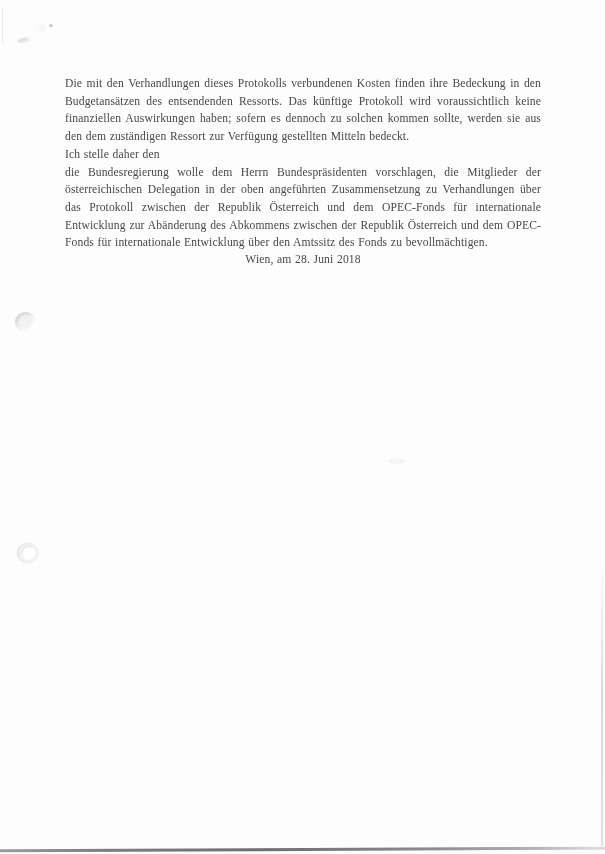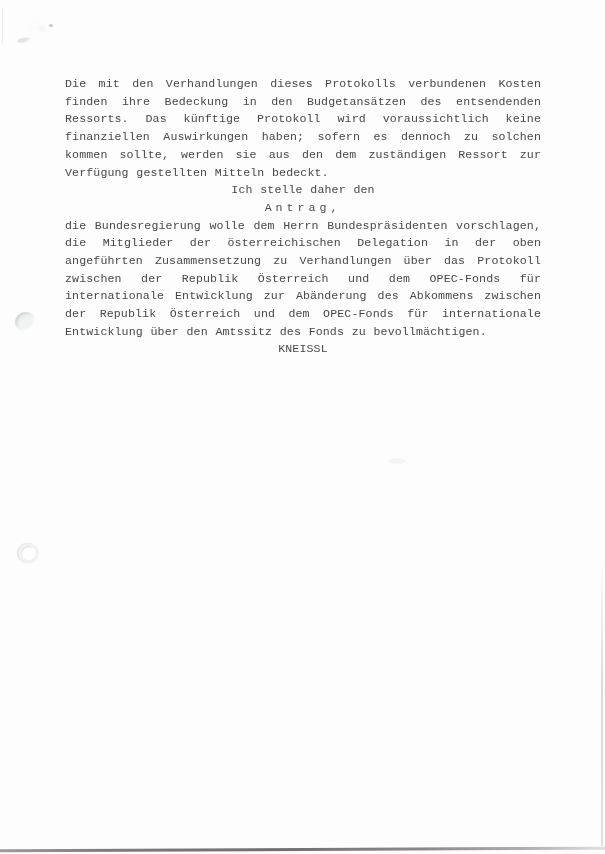--- a/index.html
+++ b/index.html
@@ -6,39 +6,39 @@
     margin: 0;
     padding: 0;
     background: #fdfdfd;
   }
   .page {
     position: relative;
     width: 605px;
     height: 854px;
     background: #fdfdfd;
     overflow: hidden;
-    font-family: Liberation Mono, monospace;
+    font-family: Liberation Serif, serif;
   }
   .text-column {
     position: absolute;
     left: 65px;
     top: 75px;
     width: 476px;
     font-size: 11.6px;
     line-height: 17.7px;
     letter-spacing: 0.12px;
     word-spacing: 0.6px;
     color: #45484c;
   }
   .text-column p { margin: 0; }
   .para { text-align: justify; }
   .p1 { margin-bottom: 4px; }
   .p2 { margin-bottom: 8px; }
   .p3 { margin-bottom: 30px; }
-  .intro { text-align: center; margin-bottom: 27px; }
+  .intro { text-align: left; margin-bottom: 27px; }
   .heading {
     text-align: center;
     letter-spacing: 4px;
     margin-bottom: 28px;
     color: #4a4d51;
   }
   .p4 { margin-bottom: 28px; }
   .signoff {
     text-align: center;
     line-height: 16.5px;
@@ -117,24 +117,23 @@
   <div class="smudge smudge-a"></div>
   <div class="smudge smudge-b"></div>
   <div class="smudge smudge-c"></div>
 
   <div class="punch punch-top"></div>
   <div class="punch punch-bottom"></div>
 
   <div class="text-column">
     <p class="para p1">Die mit den Verhandlungen dieses Protokolls verbundenen Kosten finden ihre Bedeckung in den Budgetansätzen des entsendenden Ressorts. Das künftige Protokoll wird voraussichtlich keine finanziellen Auswirkungen haben; sofern es dennoch zu solchen kommen sollte, werden sie aus den dem zuständigen Ressort zur Verfügung gestellten Mitteln bedeckt.</p>
     <p class="intro">Ich stelle daher den</p>
-    <p class="heading">Antrag,</p>
     <p class="para p4">die Bundesregierung wolle dem Herrn Bundespräsidenten vorschlagen, die Mitglieder der österreichischen Delegation in der oben angeführten Zusammensetzung zu Verhandlungen über das Protokoll zwischen der Republik Österreich und dem OPEC-Fonds für internationale Entwicklung zur Abänderung des Abkommens zwischen der Republik Österreich und dem OPEC-Fonds für internationale Entwicklung über den Amtssitz des Fonds zu bevollmächtigen.</p>
     <div class="signoff">
-      <p>KNEISSL</p>
+      <p>Wien, am 28. Juni 2018</p>
     </div>
   </div>
 
   <div class="edge-left-top"></div>
   <div class="edge-right"></div>
   <div class="edge-bottom"></div>
 
 </div>
 
 </body></html>

